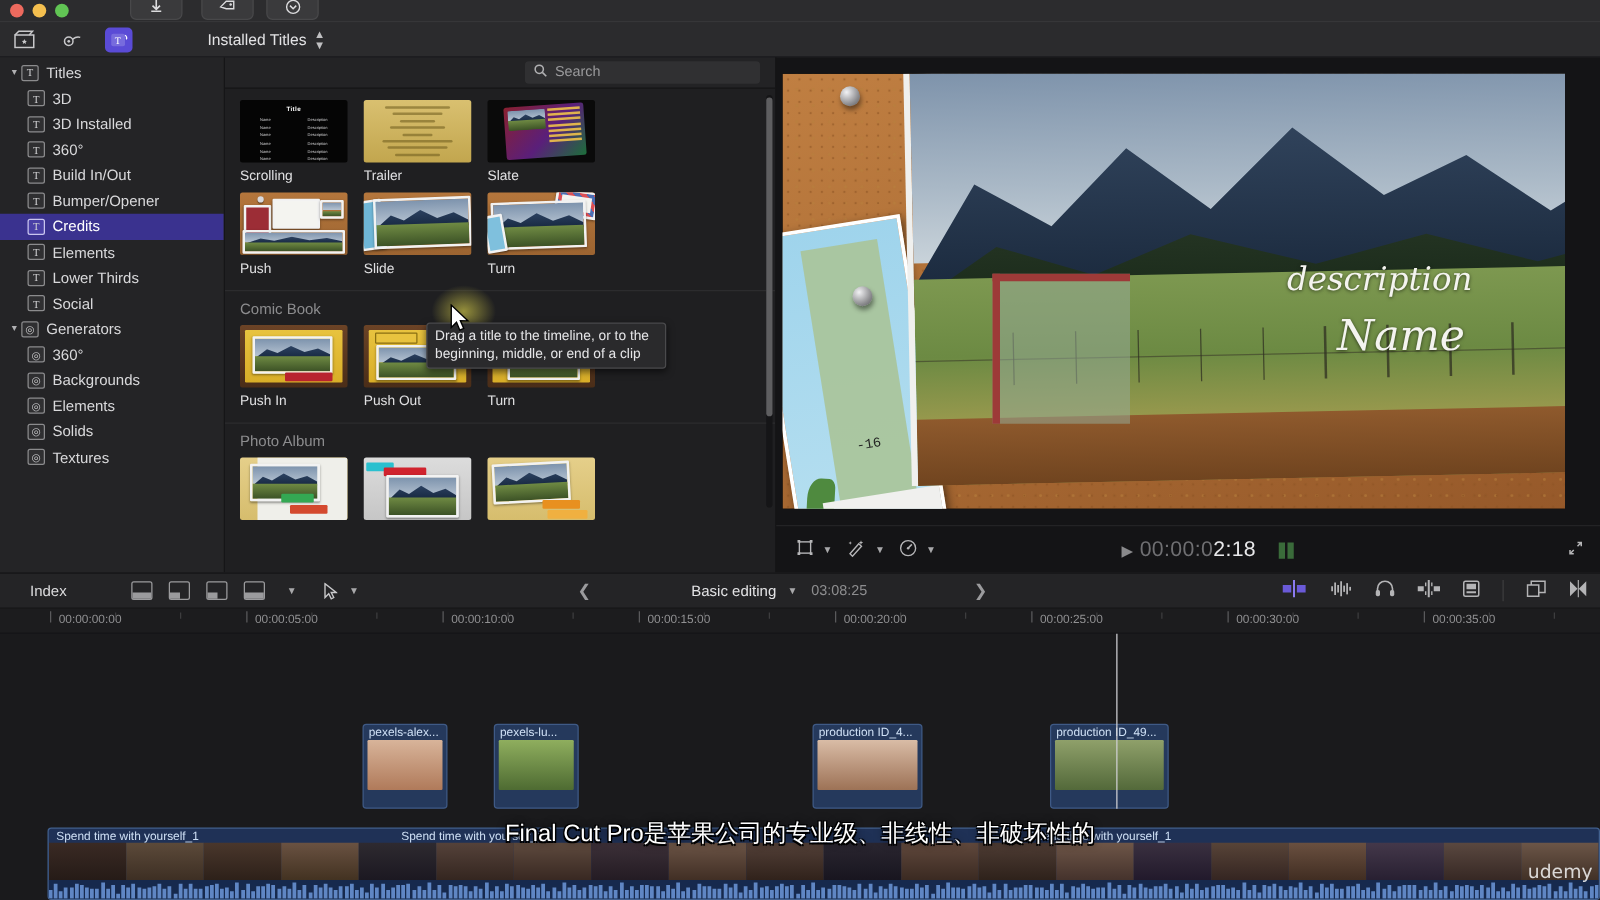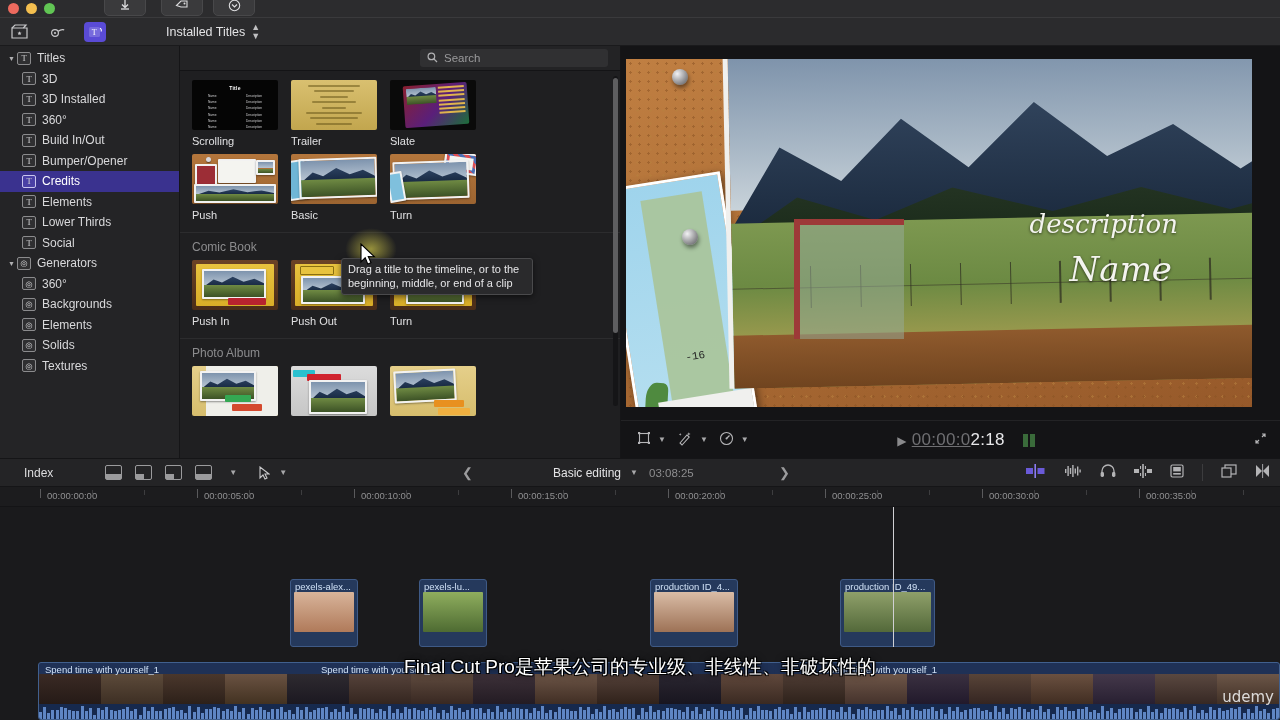--- a/index.html
+++ b/index.html
@@ -183,21 +183,21 @@
              font-family:"DejaVu Serif", serif; font-style: italic; z-index:8;
              text-shadow: 0 1px 3px rgba(0,0,0,.6); }
 
   .vtransport {
     position:absolute; left:0; bottom:0; width:660px; height:38px;
     display:flex; align-items:center; border-top:1px solid #232325;
   }
   .vt-left { display:flex; align-items:center; gap:3px; margin-left:16px; color:#b6b6b8; font-size:13px;}
   .vt-tc { position:absolute; left:0; right:0; text-align:center; font-size:17px;
            color:#e8e8ea; font-family:"Liberation Sans", sans-serif; letter-spacing:.3px; }
-  .tc-dim { color:#6f6f72;text-decoration:underline; }
+  .tc-dim { color:#6f6f72; }
   .vt-meter { position:absolute; left:calc(50% + 72px); top:13px; display:flex; gap:2px;}
   .vt-meter i { width:5px; height:13px; background:#3a6b3a; display:block;}
   .vt-exp { position:absolute; right:14px; color:#b6b6b8; font-size:13px;}
 
   
   .tl-toolbar {
     position:absolute; left:0; top:458px; width:1280px; height:29px;
     background:#242426; border-top:1px solid #151517; border-bottom:1px solid #151517;
     display:flex; align-items:center;
   }
@@ -503,21 +503,21 @@
         </div>
         <div class="cell">
           <div class="thumb tt-bb">
             <div class="ph-in" style="left:-4px;top:6px;width:20px;height:40px;background:#6fb6d6;transform:rotate(-8deg)"></div>
             <div class="ph-in" style="left:8px;top:4px;width:78px;height:40px;transform:rotate(-2deg)">
               <div class="sky"></div>
                 <div class="mtn"></div>
                 <div class="grass"></div>
               </div>
           </div>
-          <div class="cell-label">Basic</div>
+          <div class="cell-label">Slide</div>
         </div>
         <div class="cell">
           <div class="thumb tt-bb">
             <div class="ph-in" style="left:54px;top:-2px;width:34px;height:22px;background:#f2f2ee;transform:rotate(8deg)">
               <div style="position:absolute;inset:0;background:repeating-linear-gradient(45deg,#d6323a 0 4px,#2f56a8 4px 8px);opacity:.85"></div>
               <div style="position:absolute;inset:3px;background:#f4f4f0"></div>
             </div>
             <div class="ph-in" style="left:3px;top:7px;width:76px;height:38px;transform:rotate(-2deg)">
               <div class="sky"></div>
                 <div class="mtn"></div>
@@ -826,21 +826,21 @@
         <div class="rtick minor" style="left: 1243px;"></div>
       </div>
   </div>
 
   <div class="tl-canvas">
     <div id="clip-layer">
         <div class="clip" style="left: 290px; top: 72px; width: 68px; height: 68px;">
           <div class="clip-name">pexels-alex...</div>
           <div class="clip-img" style="background:linear-gradient(#d8b49a,#b07a5a)"></div>
         </div>
-        <div class="clip" style="left: 419px; top: 72px; width: 68px; height: 68px;">
+        <div class="clip" style="left: 395px; top: 72px; width: 68px; height: 68px;">
           <div class="clip-name">pexels-lu...</div>
           <div class="clip-img" style="background:linear-gradient(#8fae5e,#4e6b32)"></div>
         </div>
         <div class="clip" style="left: 650px; top: 72px; width: 88px; height: 68px;">
           <div class="clip-name">production ID_4...</div>
           <div class="clip-img" style="background:linear-gradient(#d9bca6,#9d7256)"></div>
         </div>
         <div class="clip" style="left: 840px; top: 72px; width: 95px; height: 68px;">
           <div class="clip-name">production ID_49...</div>
           <div class="clip-img" style="background:linear-gradient(#8fa06a,#53693a)"></div>

